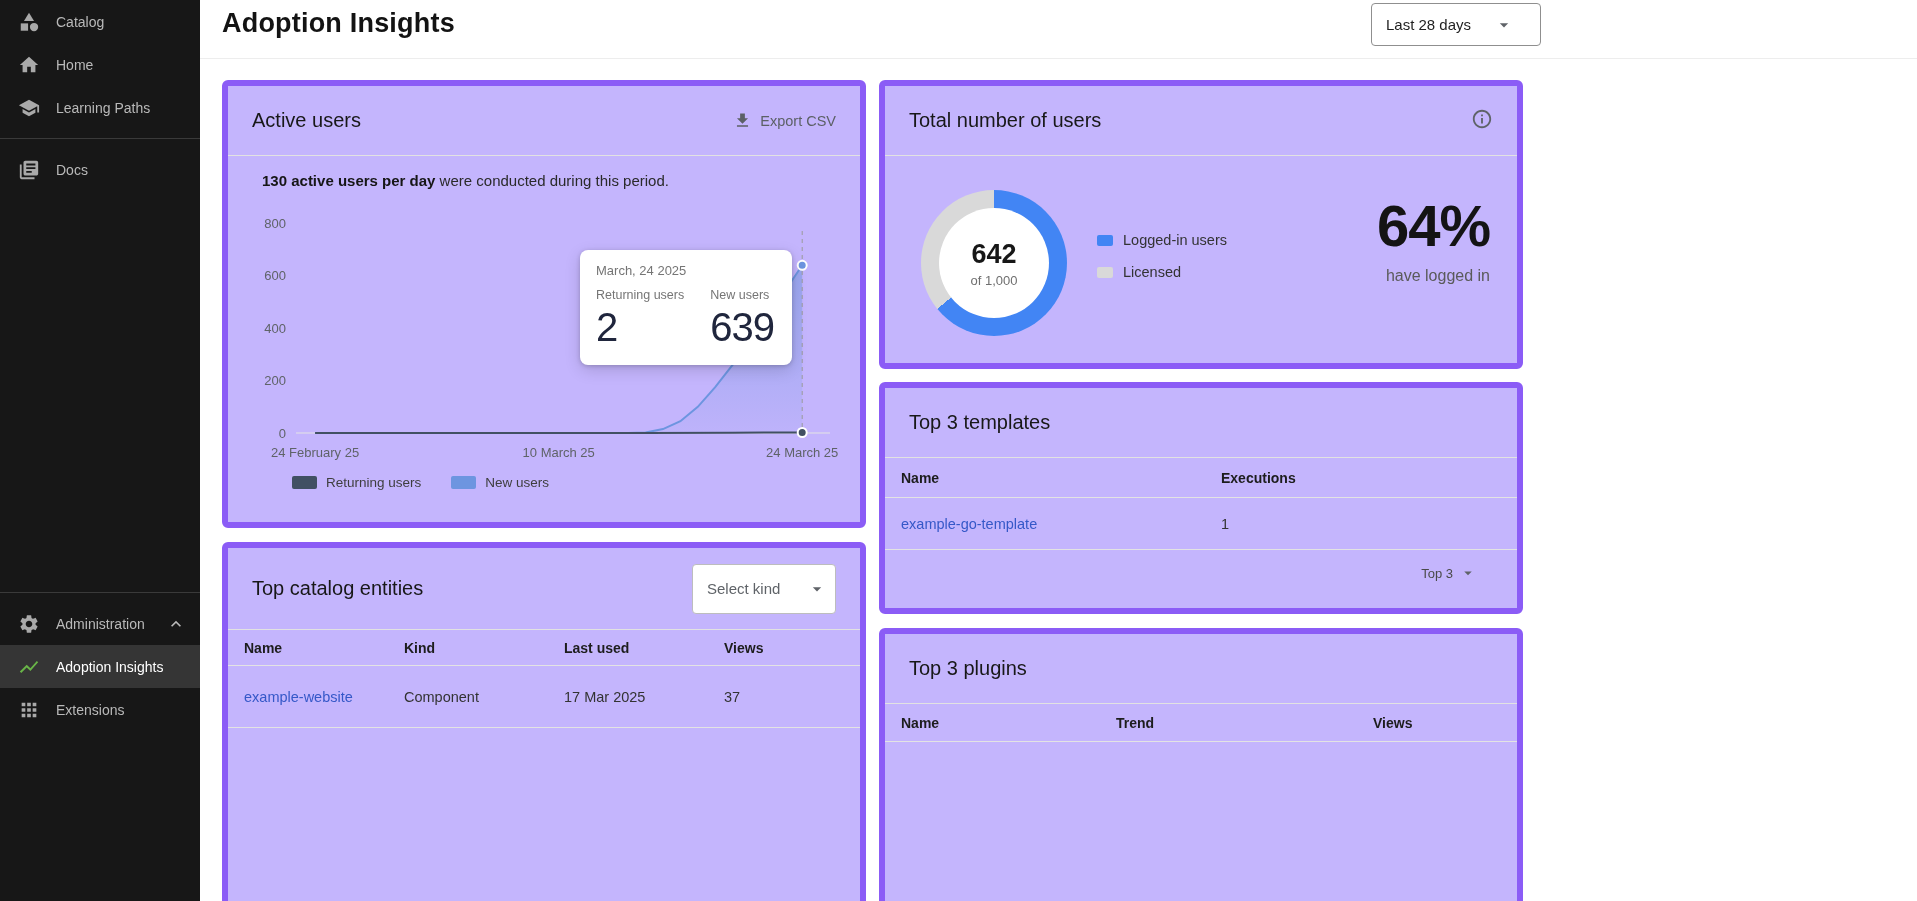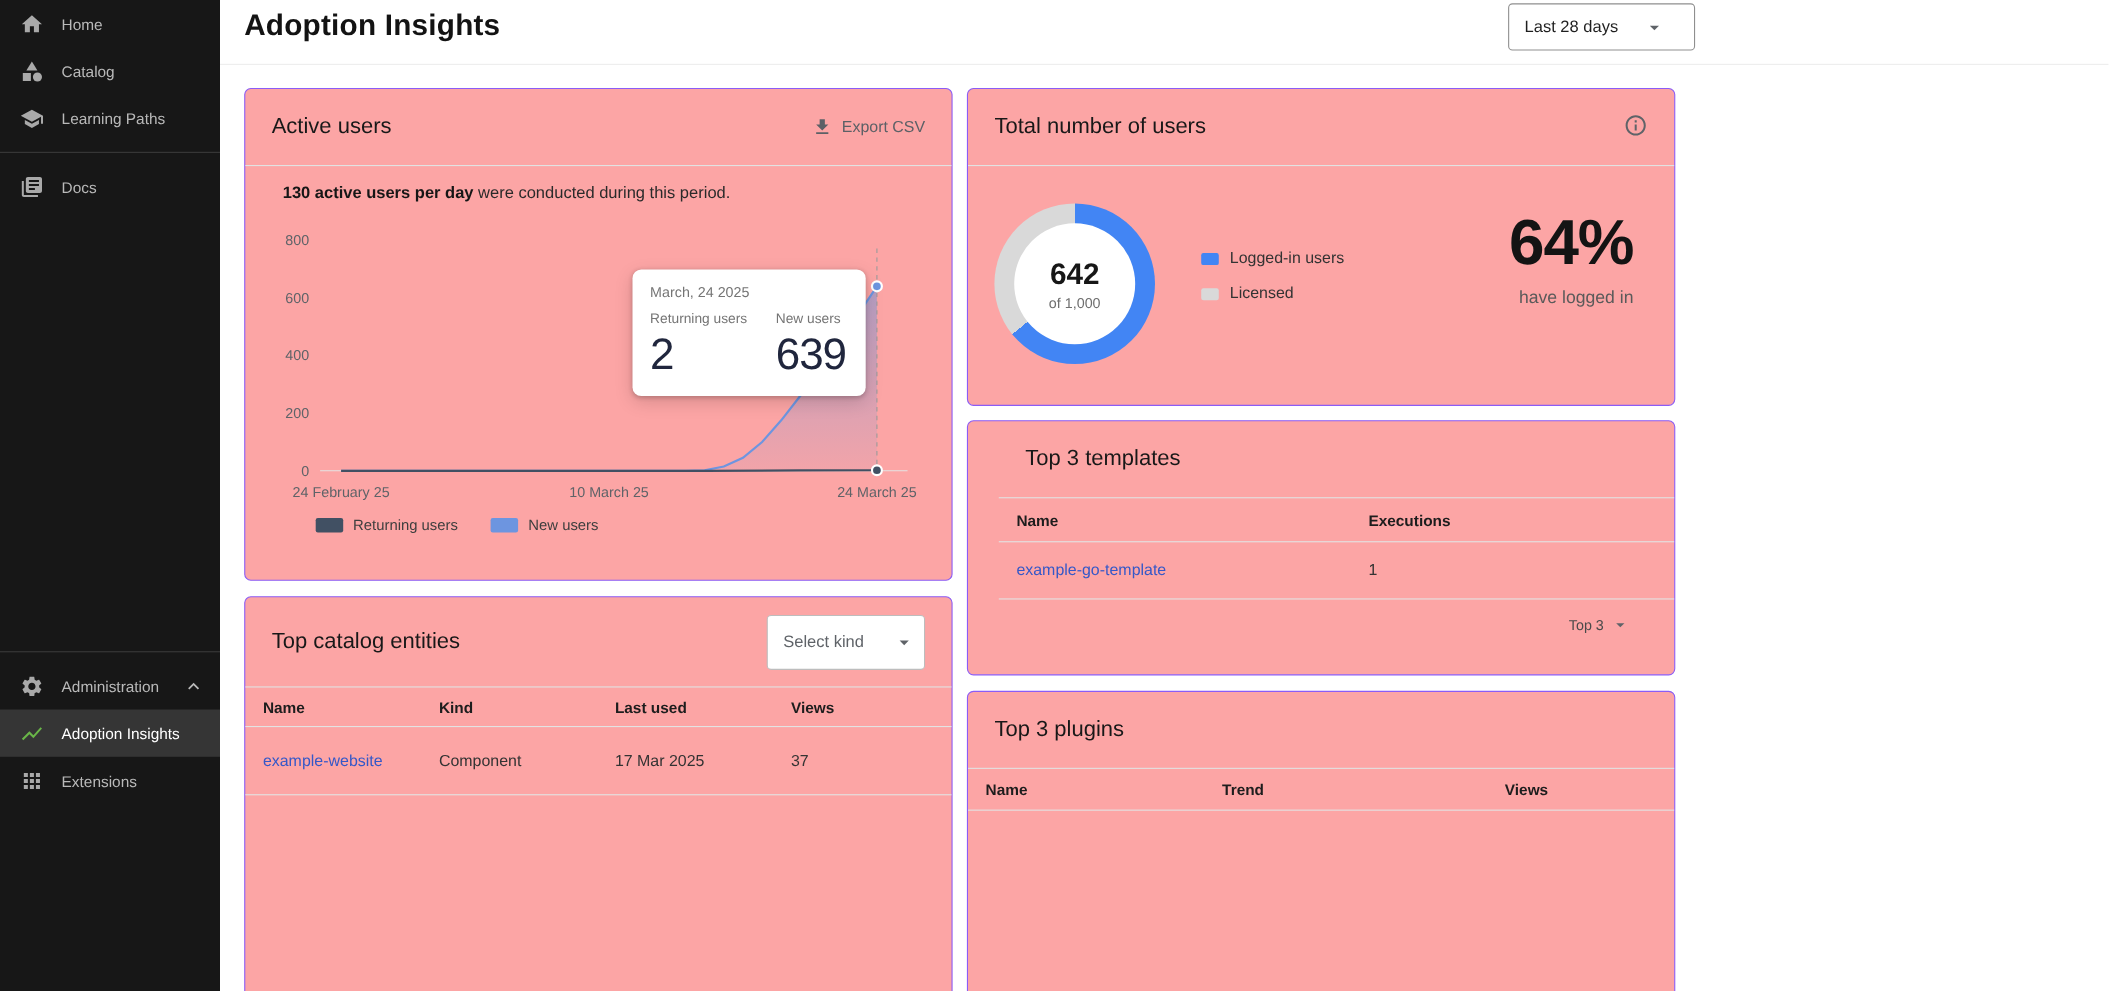--- a/index.html
+++ b/index.html
@@ -25,28 +25,28 @@
   .page-header { position:absolute; left:200px; top:0; width:1717px; height:59px;
     background:#ffffff; border-bottom:1px solid #ededed; }
   .page-title { position:absolute; left:22px; top:8px; font-size:27px;
     font-weight:700; color:#131313; letter-spacing:0.2px; }
   .range-select { position:absolute; left:1171px; top:3px; width:170px; height:43px;
     border:1px solid #8f8f8f; border-radius:4px; background:#fff; display:flex;
     align-items:center; justify-content:space-between; padding:0 26px 0 14px;
     font-size:15px; color:#1f1f1f; cursor:pointer; }
   .caret { width:20px; height:20px; fill:#5f6368; flex:none; }
   
-  .card { position:absolute; background:#fca5a5; border:1px solid #8b5cf6;
+  .card { position:absolute; background:#c4b5fd; border:6px solid #8b5cf6;
     border-radius:6px; }
   .card-head { display:flex; align-items:center; justify-content:space-between;
     height:70px; padding:0 24px; border-bottom:1px solid #e2e2e2; }
   .card-title { font-size:20px; font-weight:500; color:#181818; }
   #card-active   { left:222px; top:80px;  width:644px; height:448px; }
   #card-total    { left:879px; top:80px;  width:644px; height:289px; }
-  #card-templates{ left:879px; top:382px; width:644px; height:232px;padding-left:28px; }
+  #card-templates{ left:879px; top:382px; width:644px; height:232px; }
   #card-entities { left:222px; top:542px; width:644px; height:370px; }
   #card-plugins  { left:879px; top:628px; width:644px; height:284px; }
   
   .export-btn { display:flex; align-items:center; gap:8px; background:none;
     border:none; color:#5c6066; font-size:14.5px; cursor:pointer;
     font-family:inherit; }
   .export-btn svg { width:19px; height:19px; fill:#5c6066; }
   .summary { margin:16px 24px 0 34px; font-size:15px; color:#2a2a2a; }
   .summary strong { font-weight:700; color:#161616; }
   #area-svg { display:block; margin:24px 0 0 16px; }
@@ -61,21 +61,21 @@
     box-shadow:0 1px 4px rgba(0,0,0,0.18), 0 5px 16px rgba(0,0,0,0.15); z-index:5; }
   .tt-date { font-size:13px; color:#757575; }
   .tt-cols { display:flex; gap:26px; margin-top:10px; }
   .tt-label { font-size:12.5px; color:#757575; white-space:nowrap; }
   .tt-value { font-size:40px; font-weight:500; color:#20263d; margin-top:3px;
     letter-spacing:-1px; }
   
   .total-body { position:relative; height:218px; }
   .icon-btn { background:none; border:none; cursor:pointer; }
   .icon-btn svg { width:22px; height:22px; fill:#5f6368; }
-  .donut { position:absolute; left:24px; top:34px; width:146px; height:146px;
+  .donut { position:absolute; left:36px; top:34px; width:146px; height:146px;
     border-radius:50%; }
   .donut-hole { position:absolute; left:18px; top:18px; width:110px; height:110px;
     background:#fff; border-radius:50%; display:flex; flex-direction:column;
     align-items:center; justify-content:center; }
   .donut-value { font-size:27px; font-weight:600; color:#171717; }
   .donut-sub { font-size:13px; color:#6f6f6f; margin-top:3px; }
   .total-legend { position:absolute; left:212px; top:76px; display:flex;
     flex-direction:column; gap:16px; }
   .tl-item { display:flex; align-items:center; gap:10px; font-size:14.5px;
     color:#333; }
@@ -118,31 +118,31 @@
   .p-col-views{ width:120px; }
   #card-plugins .head-row { height:38px; }
 </style>
 </head>
 <body>
 
 <nav class="sidebar">
   <div class="side-group">
     <div class="side-item">
       <svg class="main-ic" viewBox="0 0 24 24">
-          <path d="M10 20v-6h4v6h5v-8h3L12 3 2 12h3v8z"></path>
-        </svg>
-      <span>Home</span>
-    </div>
-    <div class="side-item">
-      <svg class="main-ic" viewBox="0 0 24 24">
           <path d="M12 2l-5.5 9h11L12 2z"></path>
           <circle cx="17.5" cy="17.5" r="4.5"></circle>
           <path d="M3 13.5h8v8H3v-8z"></path>
         </svg>
       <span>Catalog</span>
+    </div>
+    <div class="side-item">
+      <svg class="main-ic" viewBox="0 0 24 24">
+          <path d="M10 20v-6h4v6h5v-8h3L12 3 2 12h3v8z"></path>
+        </svg>
+      <span>Home</span>
     </div>
     <div class="side-item">
       <svg class="main-ic" viewBox="0 0 24 24">
           <path d="M5 13.18v4L12 21l7-3.82v-4L12 17l-7-3.82zM12 3L1 9l11 6 9-4.91V17h2V9L12 3z"></path>
         </svg>
       <span>Learning Paths</span>
     </div>
     <div class="side-divider"></div>
     <div class="side-item">
       <svg class="main-ic" viewBox="0 0 24 24">

